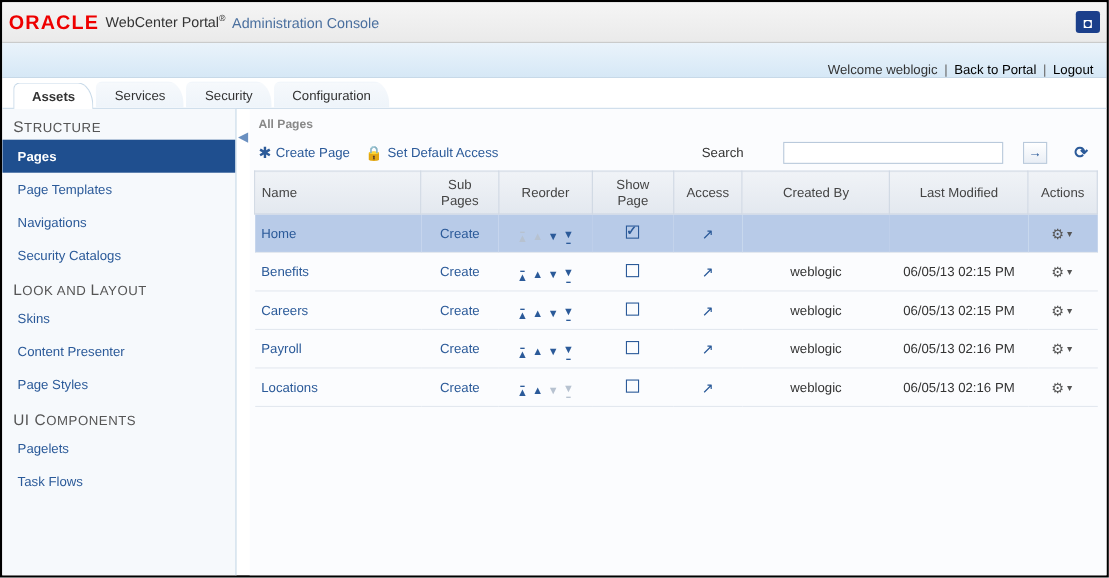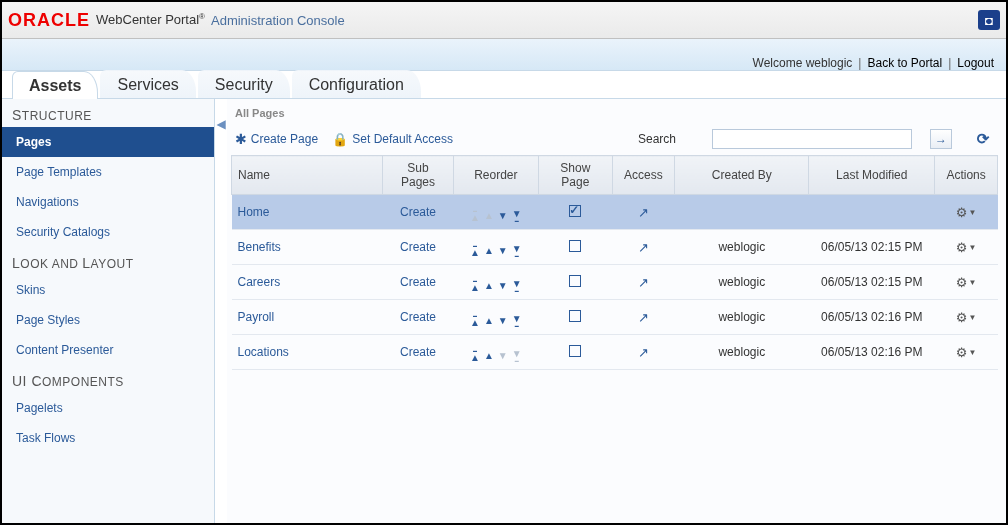--- a/index.html
+++ b/index.html
@@ -14,21 +14,21 @@
   .header-spacer { flex:1; }
   .header-icon { width:22px; height:20px; background:#1b3f8b; border-radius:3px; display:flex; align-items:center; justify-content:center; color:#fff; font-weight:bold; font-size:13px;}
   
   
   .userbar { height:32px; background:linear-gradient(#eaf3fb,#d6e8f6); display:flex; align-items:flex-end; justify-content:flex-end; padding:0 12px; border-bottom:1px solid #c7d9e8; color:#333; font-size:12px;}
   .userbar a { color:#000; text-decoration:none; }
   .userbar .sep { margin:0 6px; color:#666;}
   
   
   .tabbar { height:28px; display:flex; align-items:flex-end; padding-left:10px; border-bottom:1px solid #c7d9e8; background:#fff;}
-  .tab { padding:5px 16px 4px 16px; font-size:16px; color:#333; border:1px solid transparent; border-bottom:none; border-radius:6px 14px 0 0 / 6px 22px 0 0; margin-right:2px; position:relative; cursor:pointer; background:linear-gradient(#f6f9fc,#eef4fa);}
+  .tab { padding:5px 16px 4px 16px; font-size:12px; color:#333; border:1px solid transparent; border-bottom:none; border-radius:6px 14px 0 0 / 6px 22px 0 0; margin-right:2px; position:relative; cursor:pointer; background:linear-gradient(#f6f9fc,#eef4fa);}
   .tab.active { background:#fff; border-color:#c7d9e8; font-weight:bold; color:#333; z-index:2; top:1px;}
   
   
   .content { display:flex; height: calc(525px - 28px - 32px - 28px - 4px);}
   
   
   .sidebar { width:213px; border-right:1px solid #c7d9e8; background:#f6f9fc; height:100%; overflow:hidden;}
   .section-head { font-variant: small-caps; letter-spacing:0.5px; color:#555; padding:8px 10px 4px 10px; font-size:12px; text-transform: uppercase;}
   .section-head span.first { font-size:14px; }
   .nav-item { padding:8px 14px; color:#2b5a99; cursor:pointer; font-size:12px;}
@@ -101,22 +101,22 @@
 
   <div class="sidebar">
     <div class="section-head"><span class="first">S</span><span>tructure</span></div>
     <div class="nav-item active">Pages</div>
     <div class="nav-item">Page Templates</div>
     <div class="nav-item">Navigations</div>
     <div class="nav-item">Security Catalogs</div>
 
     <div class="section-head"><span class="first">L</span>ook and <span class="first">L</span>ayout</div>
     <div class="nav-item">Skins</div>
+    <div class="nav-item">Content Presenter</div>
     <div class="nav-item">Page Styles</div>
-    <div class="nav-item">Content Presenter</div>
 
     <div class="section-head"><span class="first">UI C</span>omponents</div>
     <div class="nav-item">Pagelets</div>
     <div class="nav-item">Task Flows</div>
   </div>
 
   <div class="collapse-handle">◀</div>
 
   <div class="main">
     <div class="breadcrumb">All Pages</div>

